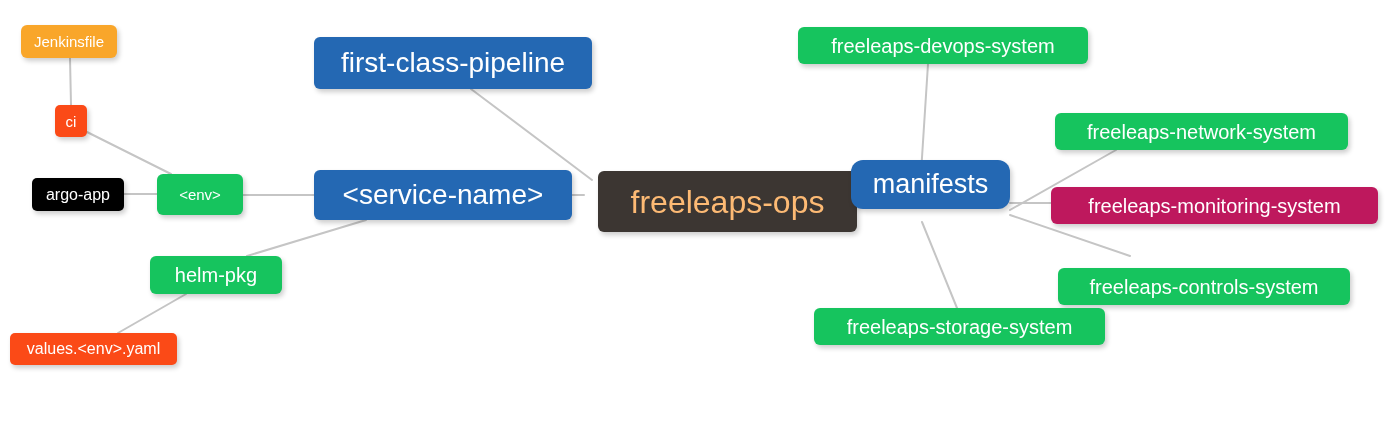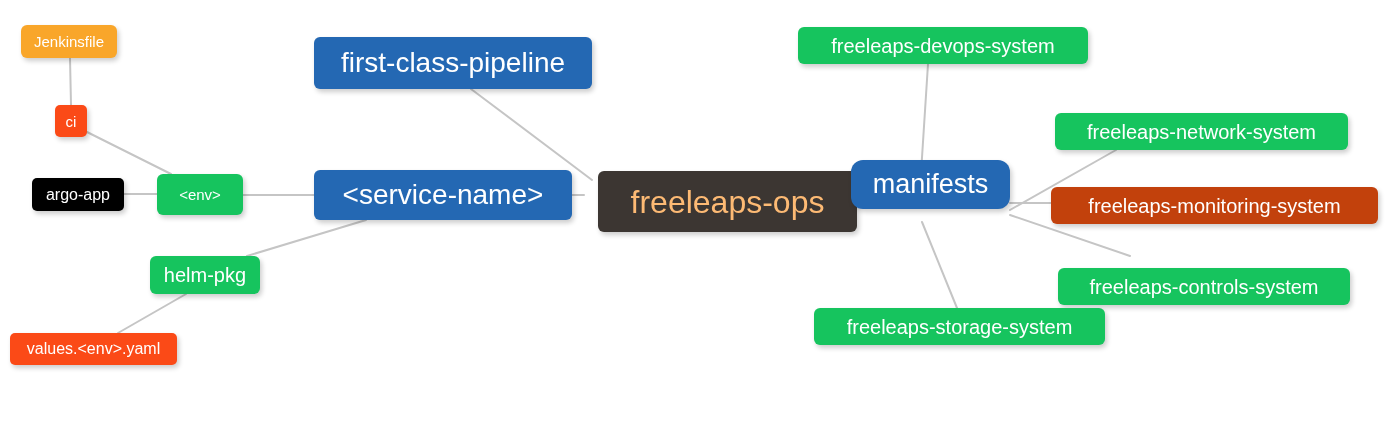--- a/index.html
+++ b/index.html
@@ -70,21 +70,21 @@
       </div>
       <div class="node" style="left: 55px; top: 105px; width: 32px; height: 32px; background: rgb(251, 74, 23); color: rgb(255, 255, 255); font-size: 15px; border-radius: 5px;">
         <span class="node-label">ci</span>
       </div>
       <div class="node" style="left: 32px; top: 178px; width: 92px; height: 33px; background: #000000; color: rgb(255, 255, 255); font-size: 16px; border-radius: 5px;">
         <span class="node-label">argo-app</span>
       </div>
       <div class="node" style="left: 157px; top: 174px; width: 86px; height: 41px; background: rgb(22, 196, 94); color: rgb(255, 255, 255); font-size: 15px; border-radius: 6px;">
         <span class="node-label">&lt;env&gt;</span>
       </div>
-      <div class="node" style="left: 150px; top: 256px; width: 110px; height: 38px; background: rgb(22, 196, 94); color: rgb(255, 255, 255); font-size: 20px; border-radius: 6px;">
+      <div class="node" style="left: 150px; top: 256px; width: 132px; height: 38px; background: rgb(22, 196, 94); color: rgb(255, 255, 255); font-size: 20px; border-radius: 6px;">
         <span class="node-label">helm-pkg</span>
       </div>
       <div class="node" style="left: 10px; top: 333px; width: 167px; height: 32px; background: rgb(251, 74, 23); color: rgb(255, 255, 255); font-size: 16px; border-radius: 5px;">
         <span class="node-label">values.&lt;env&gt;.yaml</span>
       </div>
       <div class="node" style="left: 314px; top: 170px; width: 258px; height: 50px; background: rgb(36, 104, 179); color: rgb(255, 255, 255); font-size: 28px; border-radius: 6px; justify-content: center;">
         <span class="node-label">&lt;service-name&gt;</span>
       </div>
       <div class="node" style="left: 314px; top: 37px; width: 278px; height: 52px; background: rgb(36, 104, 179); color: rgb(255, 255, 255); font-size: 28px; border-radius: 6px;">
         <span class="node-label">first-class-pipeline</span>
@@ -94,21 +94,21 @@
       </div>
       <div class="node" style="left: 851px; top: 160px; width: 159px; height: 49px; background: rgb(36, 104, 179); color: rgb(255, 255, 255); font-size: 27px; border-radius: 12px;">
         <span class="node-label">manifests</span>
       </div>
       <div class="node" style="left: 798px; top: 27px; width: 290px; height: 37px; background: rgb(22, 196, 94); color: rgb(255, 255, 255); font-size: 20px; border-radius: 6px;">
         <span class="node-label">freeleaps-devops-system</span>
       </div>
       <div class="node" style="left: 1055px; top: 113px; width: 293px; height: 37px; background: rgb(22, 196, 94); color: rgb(255, 255, 255); font-size: 20px; border-radius: 6px;">
         <span class="node-label">freeleaps-network-system</span>
       </div>
-      <div class="node" style="left: 1051px; top: 187px; width: 327px; height: 37px; background: #c2410c; color: rgb(255, 255, 255); font-size: 20px; border-radius: 6px;">
+      <div class="node" style="left: 1051px; top: 187px; width: 327px; height: 37px; background: #be185d; color: rgb(255, 255, 255); font-size: 20px; border-radius: 6px;">
         <span class="node-label">freeleaps-monitoring-system</span>
       </div>
       <div class="node" style="left: 1058px; top: 268px; width: 292px; height: 37px; background: rgb(22, 196, 94); color: rgb(255, 255, 255); font-size: 20px; border-radius: 6px;">
         <span class="node-label">freeleaps-controls-system</span>
       </div>
       <div class="node" style="left: 814px; top: 308px; width: 291px; height: 37px; background: rgb(22, 196, 94); color: rgb(255, 255, 255); font-size: 20px; border-radius: 6px;">
         <span class="node-label">freeleaps-storage-system</span>
       </div>
     </div>
 </div>

